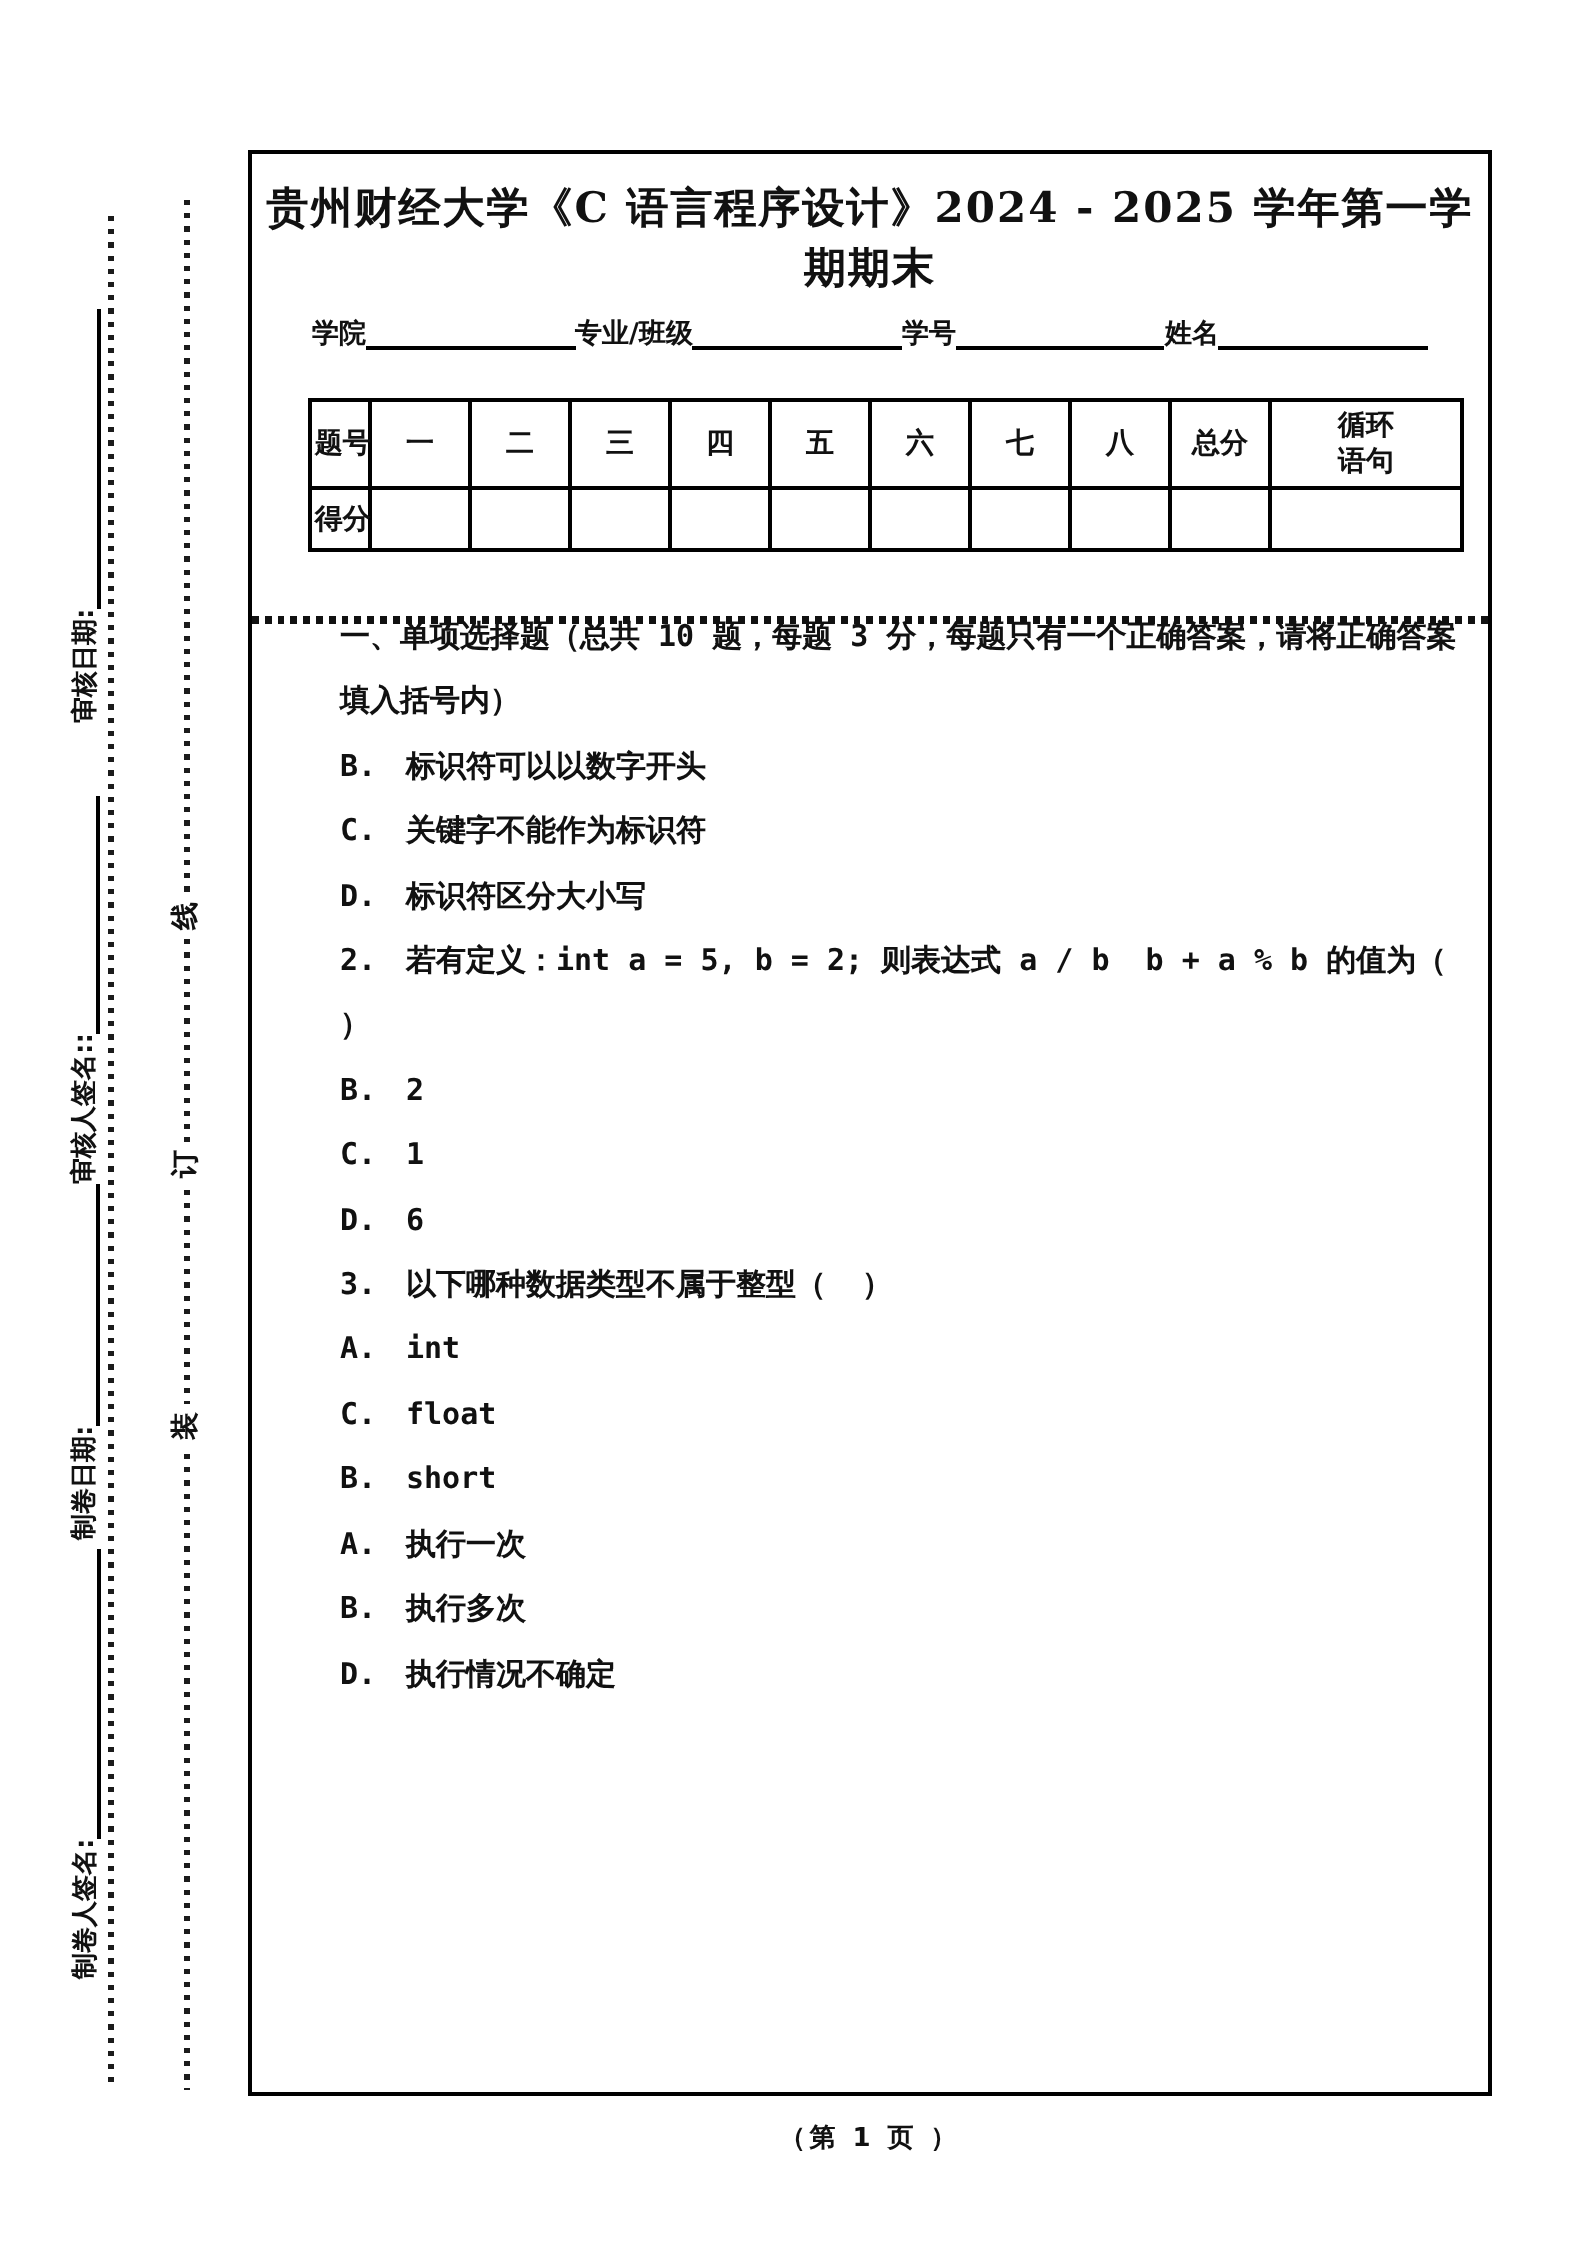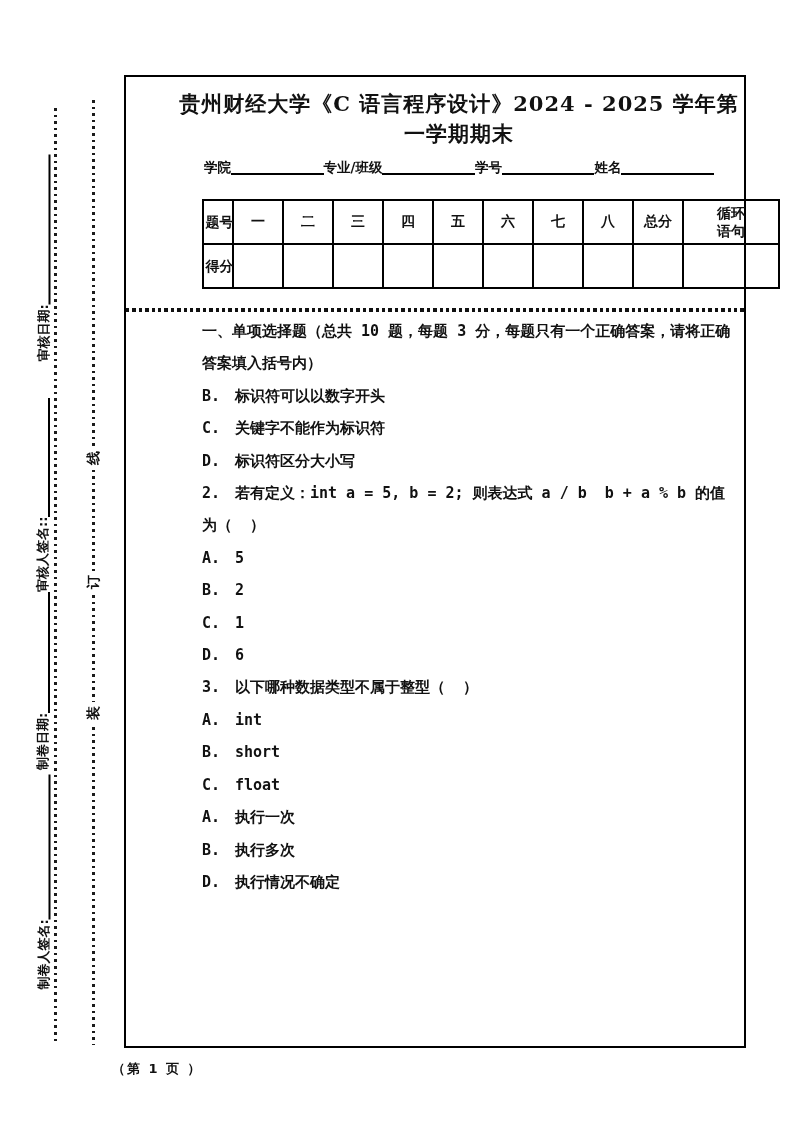--- a/index.html
+++ b/index.html
@@ -26,21 +26,21 @@
   .line-b { left:92px; top:100px; height:945px; }
   .bind-char {
     position:absolute; left:82px; width:22px; height:24px; text-align:center;
     background:#ffffff; font-size:14px; font-weight:bold; line-height:24px;
     transform:rotate(-90deg);
   }
 
   
   .main-box {
     position:absolute; left:124px; top:75px; width:622px; height:973px;
-    border:2px solid #000; background:#fff;padding-left:48px;
+    border:2px solid #000; background:#fff;
   }
   .title { margin-top:12px; text-align:center; font-weight:bold;
     font-family:"DejaVu Serif","Liberation Serif",serif; }
   .title .t1 { font-size:21px; line-height:30px; letter-spacing:1px; }
   .title .t2 { font-size:21px; line-height:30px; margin-top:18px; letter-spacing:2px; }
 
   .fields {
     display:flex; align-items:flex-end; height:22px; margin:5px 30px 0 30px;
     font-size:13.5px; font-weight:bold;
   }
@@ -49,38 +49,38 @@
 
   table.score-table {
     border-collapse:collapse; table-layout:fixed;
     margin:23px 0 0 28px; width:576px;
   }
   table.score-table td {
     border:2px solid #000; text-align:center; vertical-align:middle;
     font-size:14px; font-weight:bold; padding:0;
   }
   table.score-table tr.r1 td { height:44px; }
-  table.score-table tr.r2 td { height:44px; }
+  table.score-table tr.r2 td { height:31px; }
   .w2 { display:inline-block; width:2.2em; line-height:18px; word-break:break-all; }
 
   .dot-sep {
     position:absolute; left:0; right:0; top:231px; height:3.5px;
     background:repeating-linear-gradient(to right,#111 0 3.4px,transparent 3.4px 6.4px);
   }
 
   .questions {
-    margin:26px 12px 0 28px;
+    margin:26px 12px 0 44px;
     font-family:"DejaVu Sans Mono","Liberation Mono",monospace;
     font-size:15px; font-weight:bold;
   }
   .questions p.line { line-height:32.4px; white-space:pre-wrap; }
   .pre { display:inline-block; min-width:33px; white-space:pre; }
 
   .footer {
-    position:absolute; left:112px; top:1060px; width:622px; 
+    position:absolute; left:124px; top:1060px; width:622px; text-align:center;
     font-size:13px; font-weight:bold; letter-spacing:2px;
   }
 </style>
 </head>
 <body>
 
 <div class="page">
 
   <div>
     <div class="m-group" style="left:-62px; top:248px; width:207px;">
@@ -171,29 +171,28 @@
     <div class="dot-sep"></div>
 
     <div class="questions">
       <p class="line">一、单项选择题（总共 10 题，每题 3 分，每题只有一个正确答案，请将正确答案填入括号内）</p>
 
       <p class="line"><span class="pre">B.</span><span>标识符可以以数字开头</span></p>
       <p class="line"><span class="pre">C.</span><span>关键字不能作为标识符</span></p>
       <p class="line"><span class="pre">D.</span><span>标识符区分大小写</span></p>
 
       <p class="line"><span class="pre">2.</span><span>若有定义：int a = 5, b = 2; 则表达式 a / b  b + a % b 的值为（  ）</span></p>
-      <p class="line"><span class="pre">A.</span><span>5</span></p>
       <p class="line"><span class="pre">B.</span><span>2</span></p>
       <p class="line"><span class="pre">C.</span><span>1</span></p>
       <p class="line"><span class="pre">D.</span><span>6</span></p>
 
       <p class="line"><span class="pre">3.</span><span>以下哪种数据类型不属于整型（  ）</span></p>
       <p class="line"><span class="pre">A.</span><span>int</span></p>
+      <p class="line"><span class="pre">C.</span><span>float</span></p>
       <p class="line"><span class="pre">B.</span><span>short</span></p>
-      <p class="line"><span class="pre">C.</span><span>float</span></p>
 
       <p class="line"><span class="pre">A.</span><span>执行一次</span></p>
       <p class="line"><span class="pre">B.</span><span>执行多次</span></p>
       <p class="line"><span class="pre">D.</span><span>执行情况不确定</span></p>
     </div>
   </div>
 
   <div class="footer">
     <span>（第 1 页 ）</span>
   </div>

